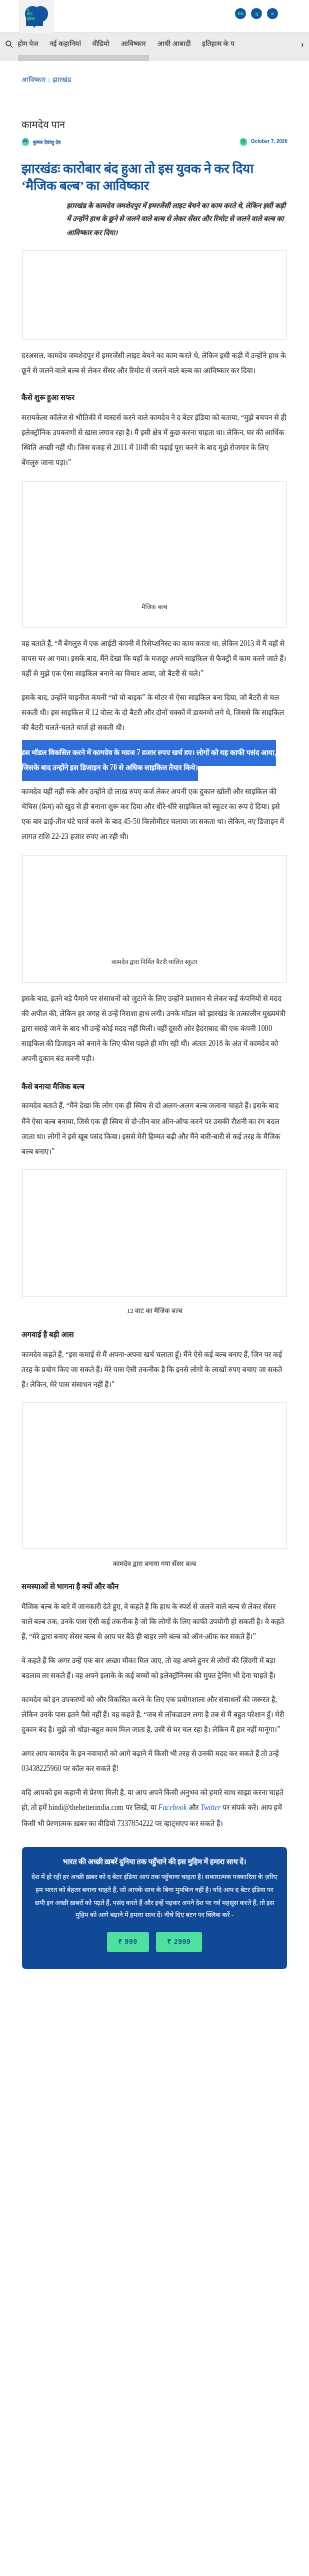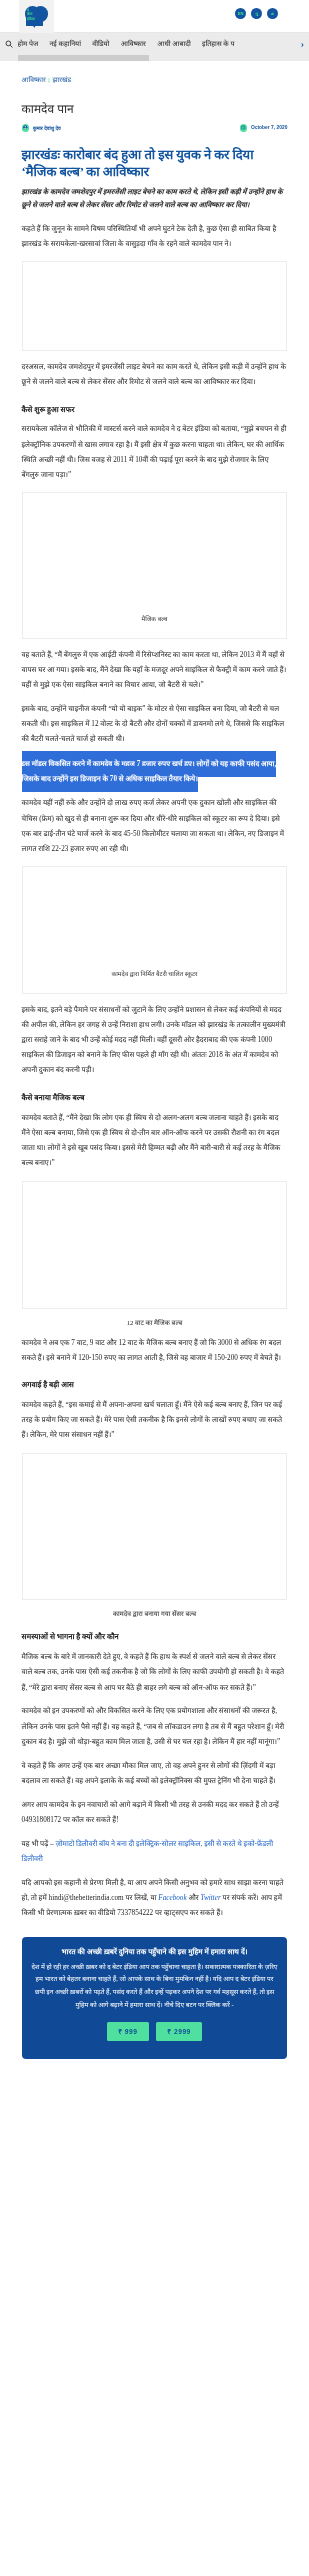--- a/index.html
+++ b/index.html
@@ -113,22 +113,22 @@
   .breadcrumb {
     margin-top: 13.4px;
     font-family: "Liberation Serif", serif;
     font-size: 6.7px;
     color: #12549f;
   }
   .breadcrumb .sep { color: #3de08a; margin: 0 2.6px; font-weight: 700; }
   .breadcrumb a { color: #12549f; text-decoration: none; cursor: pointer; }
 
   .kicker {
-    margin-top: 16px;
-    font-size: 12px;
+    margin-top: 33px;
+    font-size: 10px;
     color: #2b2b2b;
     font-family: "Liberation Serif", serif;
   }
   .meta {
     margin-top: 7.2px;
     display: flex; justify-content: space-between; align-items: center;
   }
   .meta-item { display: flex; align-items: center; gap: 3.6px; }
   .meta-ic {
     width: 7.7px; height: 7.7px; border-radius: 50%;
@@ -152,20 +152,21 @@
     letter-spacing: -0.1px;
   }
   .excerpt {
     margin-top: 5.7px;
     font-family: "Liberation Serif", serif;
     font-style: italic;
     font-weight: 700;
     font-size: 7px;
     line-height: 1.95;
     color: #2b2b2b;
+    margin-left: 45px;
   }
 
   p.body {
     margin: 8.8px 0 0;
     font-family: "Liberation Serif", serif;
     font-size: 7.2px;
     line-height: 2.1;
     color: #232323;
   }
   h3.subhead {
@@ -225,21 +226,21 @@
   .cta {
     margin: 15.5px 21.6px 0;
     background: #104a96;
     border-radius: 4.1px;
     padding: 10.3px 9.3px 17.5px;
     color: #ffffff;
     text-align: center;
   }
   .cta h4 {
     margin: 0 0 3px;
-    font-family: Liberation Sans, sans-serif;
+    font-family: Liberation Serif, serif;
     font-size: 7.2px; font-weight: 700;
     line-height: 1.5;
   }
   .cta p {
     margin: 0;
     font-family: "Liberation Serif", serif;
     font-size: 6.5px;
     line-height: 1.95;
   }
   .cta-btns {
@@ -333,21 +334,20 @@
           </svg>
       </span>
       <span class="meta-txt">October 7, 2020</span>
     </div>
   </div>
 
   <h1 class="headline">झारखंडः कारोबार बंद हुआ तो इस युवक ने कर दिया ‘मैजिक बल्ब’ का आविष्कार</h1>
 
   <div class="excerpt">झारखंड के कामदेव जमशेदपुर में इमरजेंसी लाइट बेचने का काम करते थे, लेकिन इसी कड़ी में उन्होंने हाथ के छूने से जलने वाले बल्ब से लेकर सेंसर और रिमोट से जलने वाले बल्ब का आविष्कार कर दिया।</div>
 
-  <p class="body">कहते हैं कि जुनून के सामने विषम परिस्थितियाँ भी अपने घुटने टेक देती है, कुछ ऐसा ही साबित किया है झारखंड के सरायकेला-खरसावां जिला के वासुड़दा गाँव के रहने वाले कामदेव पान ने।</p>
 
   <div class="figure short nocap"></div>
 
   <p class="body">दरअसल, कामदेव जमशेदपुर में इमरजेंसी लाइट बेचने का काम करते थे, लेकिन इसी कड़ी में उन्होंने हाथ के छूने से जलने वाले बल्ब से लेकर सेंसर और रिमोट से जलने वाले बल्ब का आविष्कार कर दिया।</p>
 
   <h3 class="subhead">कैसे शुरू हुआ सफर</h3>
   <p class="body">सरायकेला कॉलेज से भौतिकी में मास्टर्स करने वाले कामदेव ने द बेटर इंडिया को बताया, “मुझे बचपन से ही इलेक्ट्रॉनिक उपकरणों से खास लगाव रहा है। मैं इसी क्षेत्र में कुछ करना चाहता था। लेकिन, घर की आर्थिक स्थिति अच्छी नहीं थी। जिस वजह से 2011 में 10वीं की पढ़ाई पूरा करने के बाद मुझे रोजगार के लिए बेंगलुरु जाना पड़ा।”</p>
 
   <div class="figure tall">
     <div class="figcap">मैजिक बल्ब</div>
@@ -367,36 +367,34 @@
   </div>
 
   <p class="body">इसके बाद, इतने बड़े पैमाने पर संसाधनों को जुटाने के लिए उन्होंने प्रशासन से लेकर कई कंपनियों से मदद की अपील की, लेकिन हर जगह से उन्हें निराशा हाथ लगी। उनके मॉडल को झारखंड के तत्कालीन मुख्यमंत्री द्वारा सराहे जाने के बाद भी उन्हें कोई मदद नहीं मिली। वहीं दूसरी ओर हैदराबाद की एक कंपनी 1000 साइकिल की डिजाइन को बनाने के लिए फीस पहले ही माँग रही थी। अंततः 2018 के अंत में कामदेव को अपनी दुकान बंद करनी पड़ी।</p>
 
   <h3 class="subhead">कैसे बनाया मैजिक बल्ब</h3>
   <p class="body">कामदेव बताते हैं, “मैंने देखा कि लोग एक ही स्विच से दो अलग-अलग बल्ब जलाना चाहते हैं। इसके बाद मैंने ऐसा बल्ब बनाया, जिसे एक ही स्विच से दो-तीन बार ऑन-ऑफ करने पर उसकी रौशनी का रंग बदल जाता था। लोगों ने इसे खूब पसंद किया। इससे मेरी हिम्मत बढ़ी और मैंने बारी-बारी से कई तरह के मैजिक बल्ब बनाए।”</p>
 
   <div class="figure medium nocap"></div>
   <div class="center-note">12 वाट का मैजिक बल्ब</div>
 
-  <p class="body">कामदेव ने अब एक 7 वाट, 9 वाट और 12 वाट के मैजिक बल्ब बनाए हैं जो कि 3000 से अधिक रंग बदल सकते हैं। इसे बनाने में 120-150 रुपए का लागत आती है, जिसे वह बाजार में 150-200 रुपए में बेचते हैं।</p>
 
   <h3 class="subhead">अगवाई है बड़ी आस</h3>
   <p class="body">कामदेव कहते हैं, “इस कमाई से मैं अपना-अपना खर्च चलाता हूँ। मैंने ऐसे कई बल्ब बनाए हैं, जिन पर कई तरह के प्रयोग किए जा सकते हैं। मेरे पास ऐसी तकनीक है कि इनसे लोगों के लाखों रुपए बचाए जा सकते हैं। लेकिन, मेरे पास संसाधन नहीं हैं।”</p>
 
   <div class="figure tall nocap"></div>
   <div class="center-note">कामदेव द्वारा बनाया गया सेंसर बल्ब</div>
 
   <h3 class="subhead">समस्याओं से भागना है क्यों और कौन</h3>
   <p class="body">मैजिक बल्ब के बारे में जानकारी देते हुए, वे कहते हैं कि हाथ के स्पर्श से जलने वाले बल्ब से लेकर सेंसर वाले बल्ब तक, उनके पास ऐसी कई तकनीक है जो कि लोगों के लिए काफी उपयोगी हो सकती है। वे कहते हैं, “मेरे द्वारा बनाए सेंसर बल्ब से आप घर बैठे ही बाहर लगे बल्ब को ऑन-ऑफ कर सकते हैं।”</p>
+  <p class="body">वे कहते हैं कि अगर उन्हें एक बार अच्छा मौका मिल जाए, तो वह अपने हुनर से लोगों की ज़िंदगी में बड़ा बदलाव ला सकते हैं। वह अपने इलाके के कई बच्चों को इलेक्ट्रॉनिक्स की मुफ्त ट्रेनिंग भी देना चाहते हैं।</p>
   <p class="body">कामदेव को इन उपकरणों को और विकसित करने के लिए एक प्रयोगशाला और संसाधनों की जरूरत है, लेकिन उनके पास इतने पैसे नहीं हैं। वह कहते हैं, “जब से लॉकडाउन लगा है तब से मैं बहुत परेशान हूँ। मेरी दुकान बंद है। मुझे जो थोड़ा-बहुत काम मिल जाता है, उसी से घर चल रहा है। लेकिन मैं हार नहीं मानूंगा।”</p>
-  <p class="body">वे कहते हैं कि अगर उन्हें एक बार अच्छा मौका मिल जाए, तो वह अपने हुनर से लोगों की ज़िंदगी में बड़ा बदलाव ला सकते हैं। वह अपने इलाके के कई बच्चों को इलेक्ट्रॉनिक्स की मुफ्त ट्रेनिंग भी देना चाहते हैं।</p>
-
-  <p class="body"><span>अगर आप कामदेव के इन नवाचारों को आगे बढ़ाने में किसी भी तरह से उनकी मदद कर सकते हैं तो उन्हें </span><span>04931808172</span><span> पर कॉल कर सकते हैं!</span></p>
-
-  <p class="body"><span>यह भी पढ़ें –</span> <a class="inline-link">ज़ोमाटो डिलीवरी बॉय ने बना दी इलेक्ट्रिक-सोलर साइकिल, इसी से करते थे इको-फ्रेंडली डिलीवरी</a></p>
+
+  <p class="body"><span>अगर आप कामदेव के इन नवाचारों को आगे बढ़ाने में किसी भी तरह से उनकी मदद कर सकते हैं तो उन्हें </span><span>03438225960</span><span> पर कॉल कर सकते हैं!</span></p>
+
 
   <p class="body"><span>यदि आपको इस कहानी से प्रेरणा मिली है, या आप अपने किसी अनुभव को हमारे साथ साझा करना चाहते हो, तो हमें </span><span>hindi@thebetterindia.com</span><span> पर लिखें, या </span><a class="plain-link">Facebook</a><span> और </span><a class="plain-link">Twitter</a><span> पर संपर्क करें। आप हमें किसी भी प्रेरणात्मक ख़बर का वीडियो </span><span>7337854222</span><span> पर व्हाट्सएप कर सकते हैं।</span></p>
 </div>
 
 <div class="cta">
   <h4>भारत की अच्छी ख़बरें दुनिया तक पहुँचाने की इस मुहिम में हमारा साथ दें।</h4>
   <p>देश में हो रही हर अच्छी ख़बर को द बेटर इंडिया आप तक पहुँचाना चाहता है। सकारात्मक पत्रकारिता के ज़रिए हम भारत को बेहतर बनाना चाहते हैं, जो आपके साथ के बिना मुमकिन नहीं है। यदि आप द बेटर इंडिया पर छपी इन अच्छी ख़बरों को पढ़ते हैं, पसंद करते हैं और इन्हें पढ़कर अपने देश पर गर्व महसूस करते हैं, तो इस मुहिम को आगे बढ़ाने में हमारा साथ दें। नीचे दिए बटन पर क्लिक करें -</p>
   <div class="cta-btns">
     <button class="cta-btn">₹  999</button>
     <button class="cta-btn">₹  2999</button>

